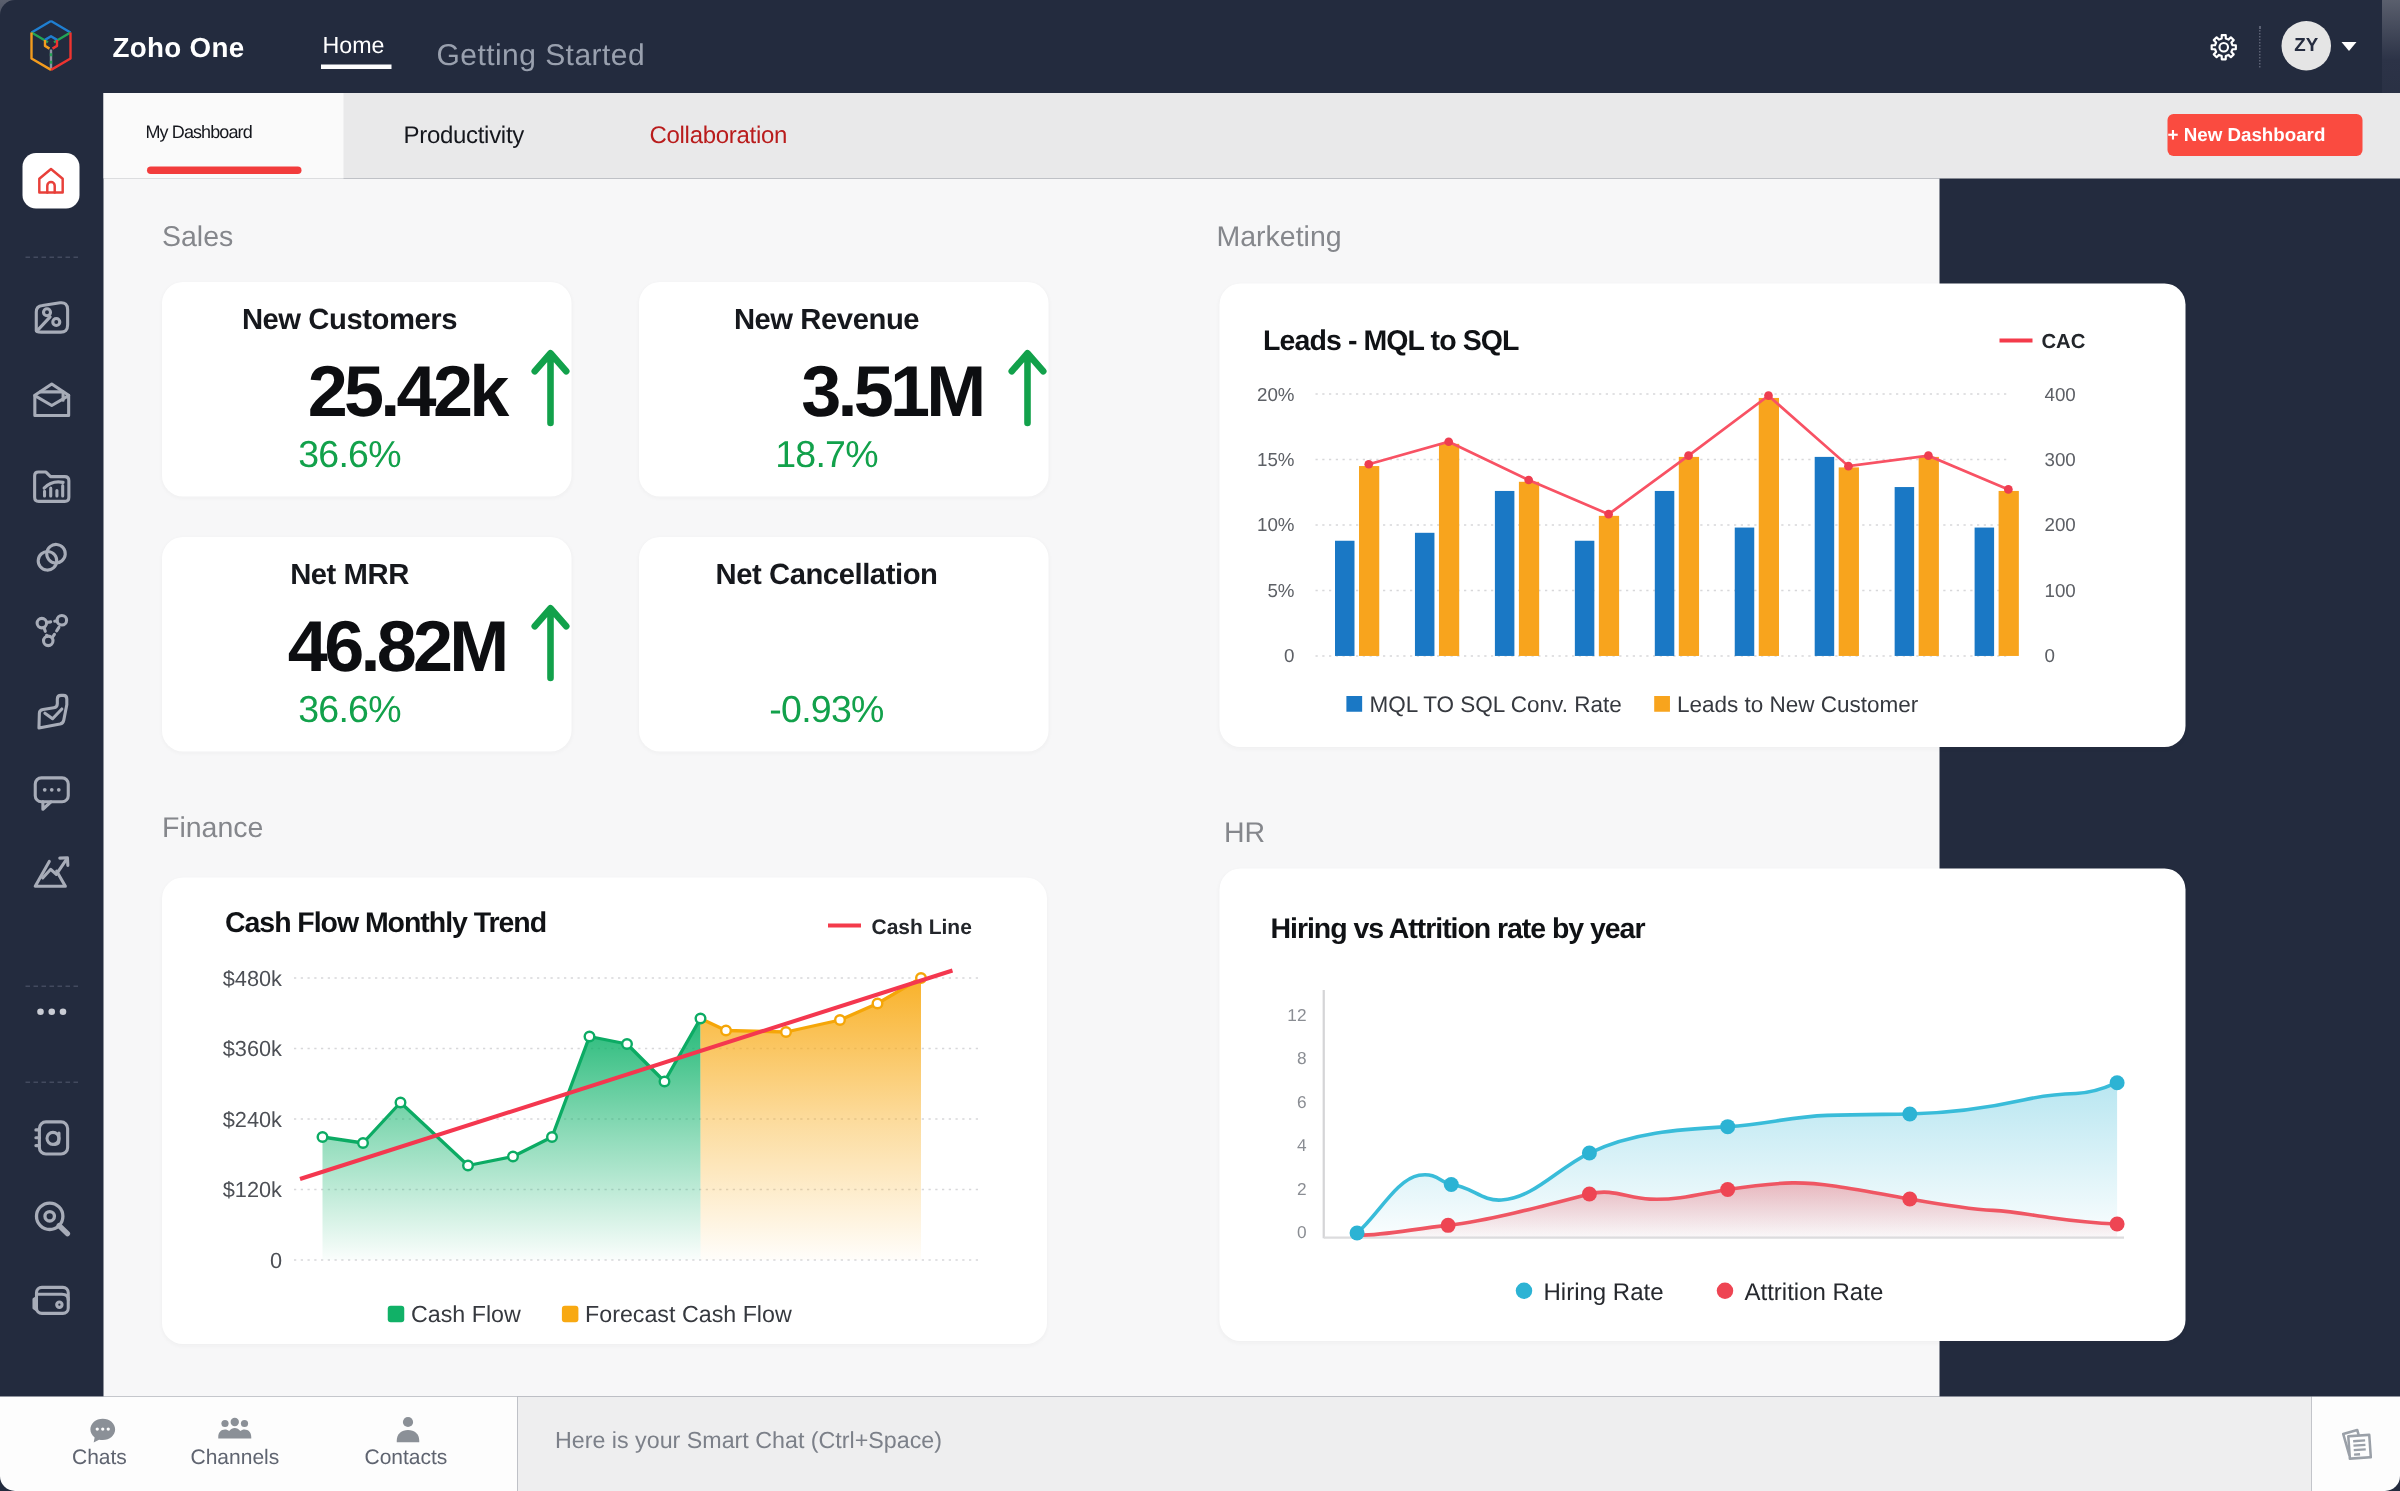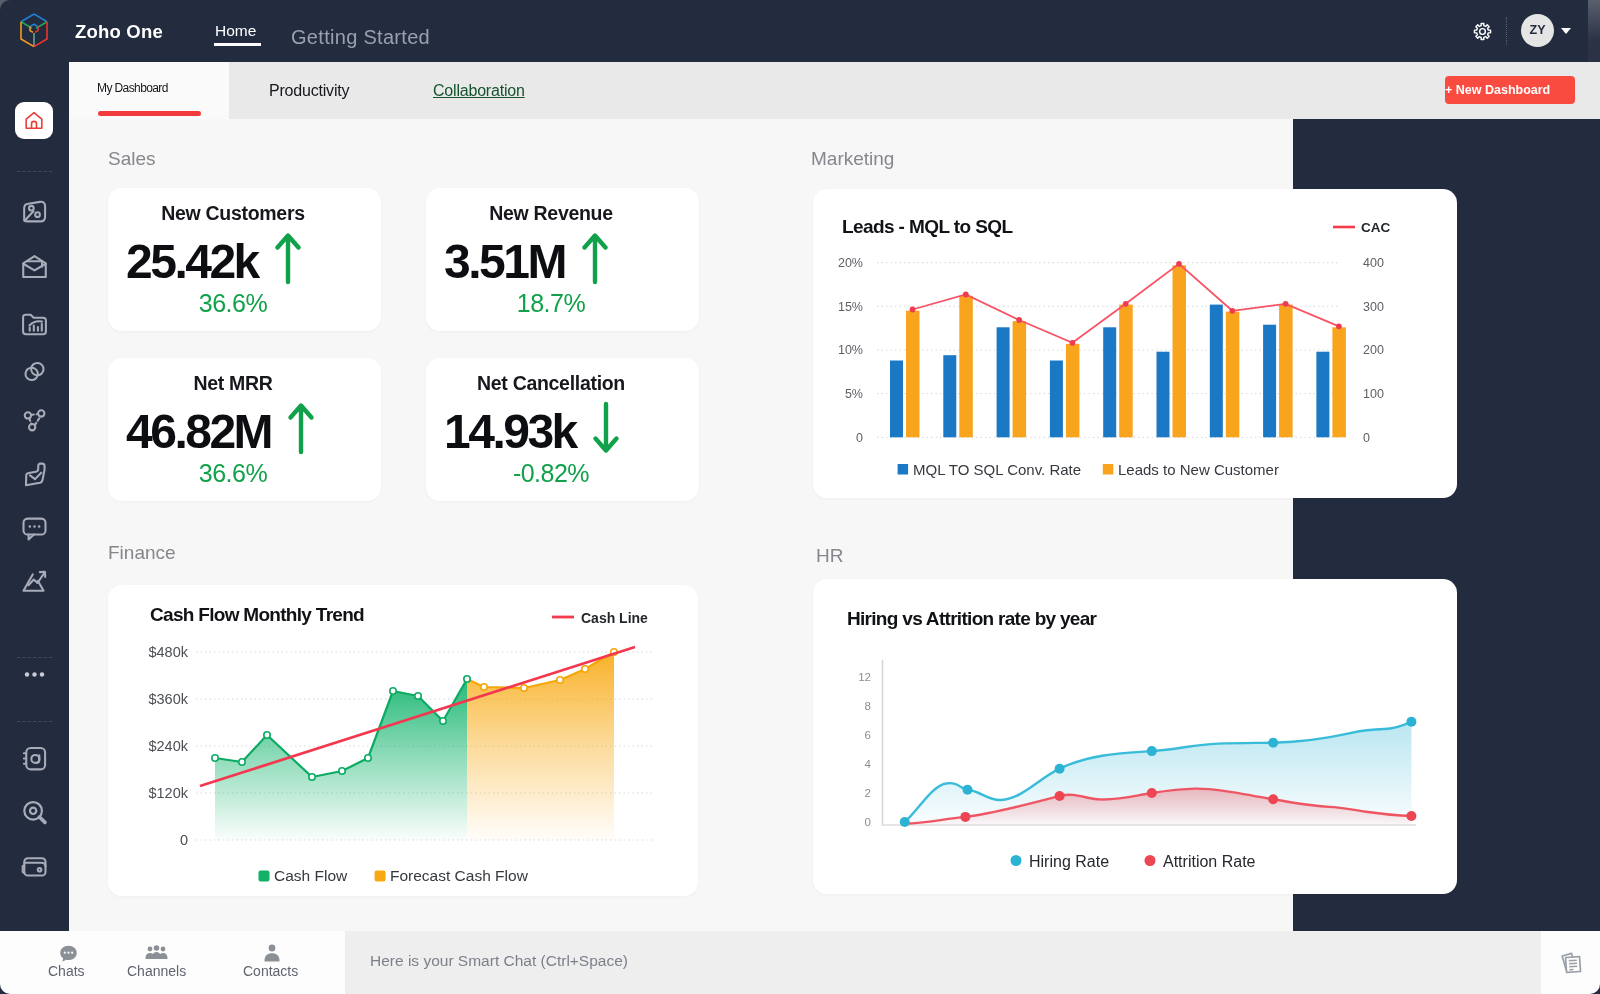--- a/index.html
+++ b/index.html
@@ -20,30 +20,30 @@
   .sidebar { position:absolute; left:0; top:62px; width:69px; height:869px; background:#232b3e; }
   .homebtn { position:absolute; left:15px; top:40px; width:38px; height:37px; background:#fff; border-radius:9px; }
   .sdiv { position:absolute; left:17px; width:35px; border-top:1.5px dashed #434a5e; }
   .sic { position:absolute; left:18px; width:33px; height:33px; }
 
   .tabrow { position:absolute; left:69px; top:62px; width:1531px; height:57px; background:#e9e9ea; }
   .tab-active { position:absolute; left:0; top:0; width:160px; height:57px; background:#fafafa; }
   .tab-active .t { position:absolute; left:28px; top:19px; font-size:12px; font-weight:400; color:#15171d; letter-spacing:-0.6px; }
   .tab-active .u { position:absolute; left:29px; top:49px; width:103px; height:4.5px; border-radius:3px; background:#f23c3c; }
   .tab2 { position:absolute; left:200px; top:20px; font-size:16px; color:#15171d; letter-spacing:-0.2px; }
-  .tab3 { position:absolute; left:364px; top:20px; font-size:16px; color:#14532d; letter-spacing:-0.2px;text-decoration:underline; }
+  .tab3 { position:absolute; left:364px; top:20px; font-size:16px; color:#b91c1c; letter-spacing:-0.2px; }
   .newdash { position:absolute; left:1376px; top:14px; width:130px; height:28px; background:#fa4b40; border-radius:4px; color:#fff; font-size:12.5px; font-weight:700; line-height:28px; }
 
   .content { position:absolute; left:69px; top:119px; width:1224px; height:812px; background:#f7f7f8; }
   .slabel { position:absolute; font-size:19px; color:#85878c; }
   .card { position:absolute; background:#fff; border-radius:14px; box-shadow:0 1px 3px rgba(40,40,60,.04); }
 
   .kpi { width:273px; height:143px; }
   .kpi-t { position:absolute; left:0; top:14px; width:250px; text-align:center; font-size:19.5px; font-weight:700; color:#16181d; letter-spacing:-0.3px; }
-  .kpi-n { position:absolute; left:0; top:51px; width:273px; padding-left:18px; display:flex; justify-content:flex-start; align-items:flex-start; gap:16px; font-size:48px; font-weight:700; color:#0d0e11; letter-spacing:-2.5px; line-height:46px; }
+  .kpi-n { position:absolute; left:0; top:51px; width:273px; padding-left:18px; display:flex; justify-content:flex-end; align-items:flex-start; gap:16px; font-size:48px; font-weight:700; color:#0d0e11; letter-spacing:-2.5px; line-height:46px; }
   .kpi-n svg { margin-top:-8px; }
   .kpi-p { position:absolute; left:0; top:101px; width:250px; text-align:center; font-size:25px; font-weight:400; color:#12a14b; letter-spacing:-0.5px; }
 </style>
 </head>
 <body>
 <div class="app">
   <div class="topbar">
     <svg class="abs" style="left:18px;top:12px" width="32" height="37" viewBox="0 0 32 37" fill="none" stroke-width="1.6" stroke-linejoin="round">
       <path d="M16,2 L3,9.7 M16,2 L29,9.7" stroke="#1f7fd1"></path>
       <path d="M3,9.7 L14,16.2 M29,9.7 L18,16.2" stroke="#23a455"></path>
@@ -180,24 +180,21 @@
     </div>
     <div class="card kpi" style="left:39px;top:239px">
       <div class="kpi-t">Net MRR</div>
       <div class="kpi-n">46.82M <svg width="28" height="54" viewBox="0 0 28 54" fill="none" stroke="#12a14b" stroke-width="4.4" stroke-linecap="round" stroke-linejoin="round">
             <path d="M14,51 V5 M3.5,16.5 L14,4.5 L24.5,16.5"></path>
           </svg></div>
       <div class="kpi-p">36.6%</div>
     </div>
     <div class="card kpi" style="left:357px;top:239px">
       <div class="kpi-t">Net Cancellation</div>
-      <div class="kpi-n">14.93k <svg width="28" height="54" viewBox="0 0 28 54" fill="none" stroke="#12a14b" stroke-width="4.4" stroke-linecap="round" stroke-linejoin="round">
-            <path d="M14,3 V49 M3.5,37.5 L14,49.5 L24.5,37.5"></path>
-          </svg></div>
-      <div class="kpi-p">-0.82%</div>
+      <div class="kpi-p">-0.93%</div>
     </div>
 
     <div class="card" style="left:744px;top:70px;width:644px;height:309px">
       <svg width="644" height="309" viewBox="0 0 644 309">
         <text x="29" y="44" font-size="19" letter-spacing="-0.6" font-weight="bold" fill="#101215">Leads - MQL to SQL</text>
         <line x1="520" y1="38" x2="542" y2="38" stroke="#f43b4b" stroke-width="2.6"></line>
         <text x="548" y="43" font-size="13.5" font-weight="bold" fill="#23262b">CAC</text>
         <g stroke="#d8d8da" stroke-width="1" stroke-dasharray="1.5 3">
           <line x1="64" y1="73.7" x2="526" y2="73.7"></line>
           <line x1="64" y1="117.3" x2="526" y2="117.3"></line>

